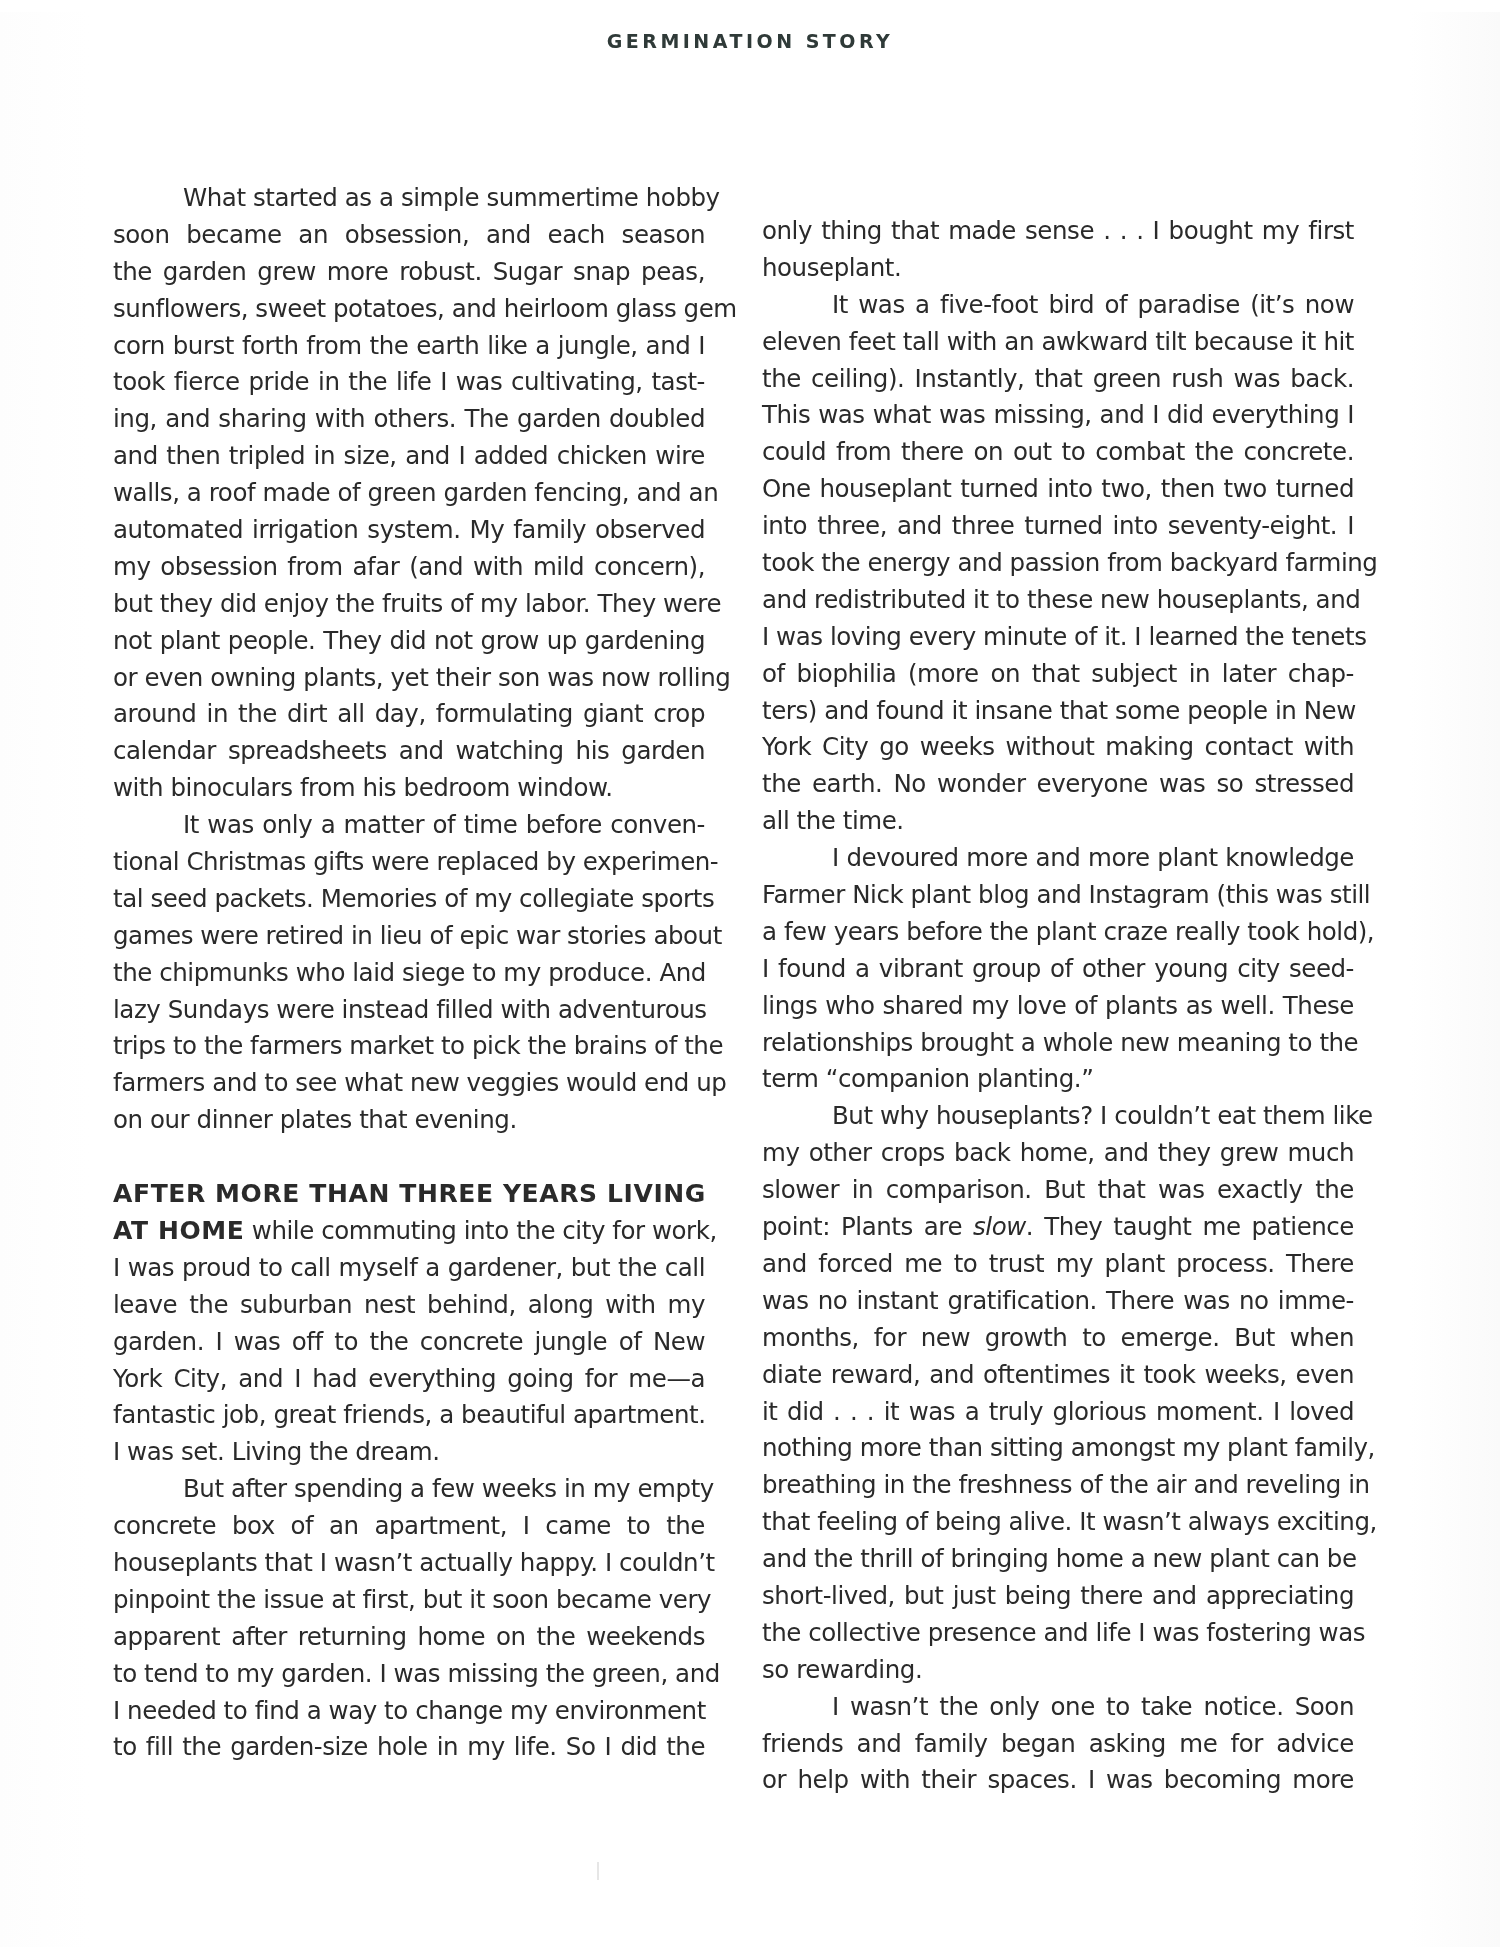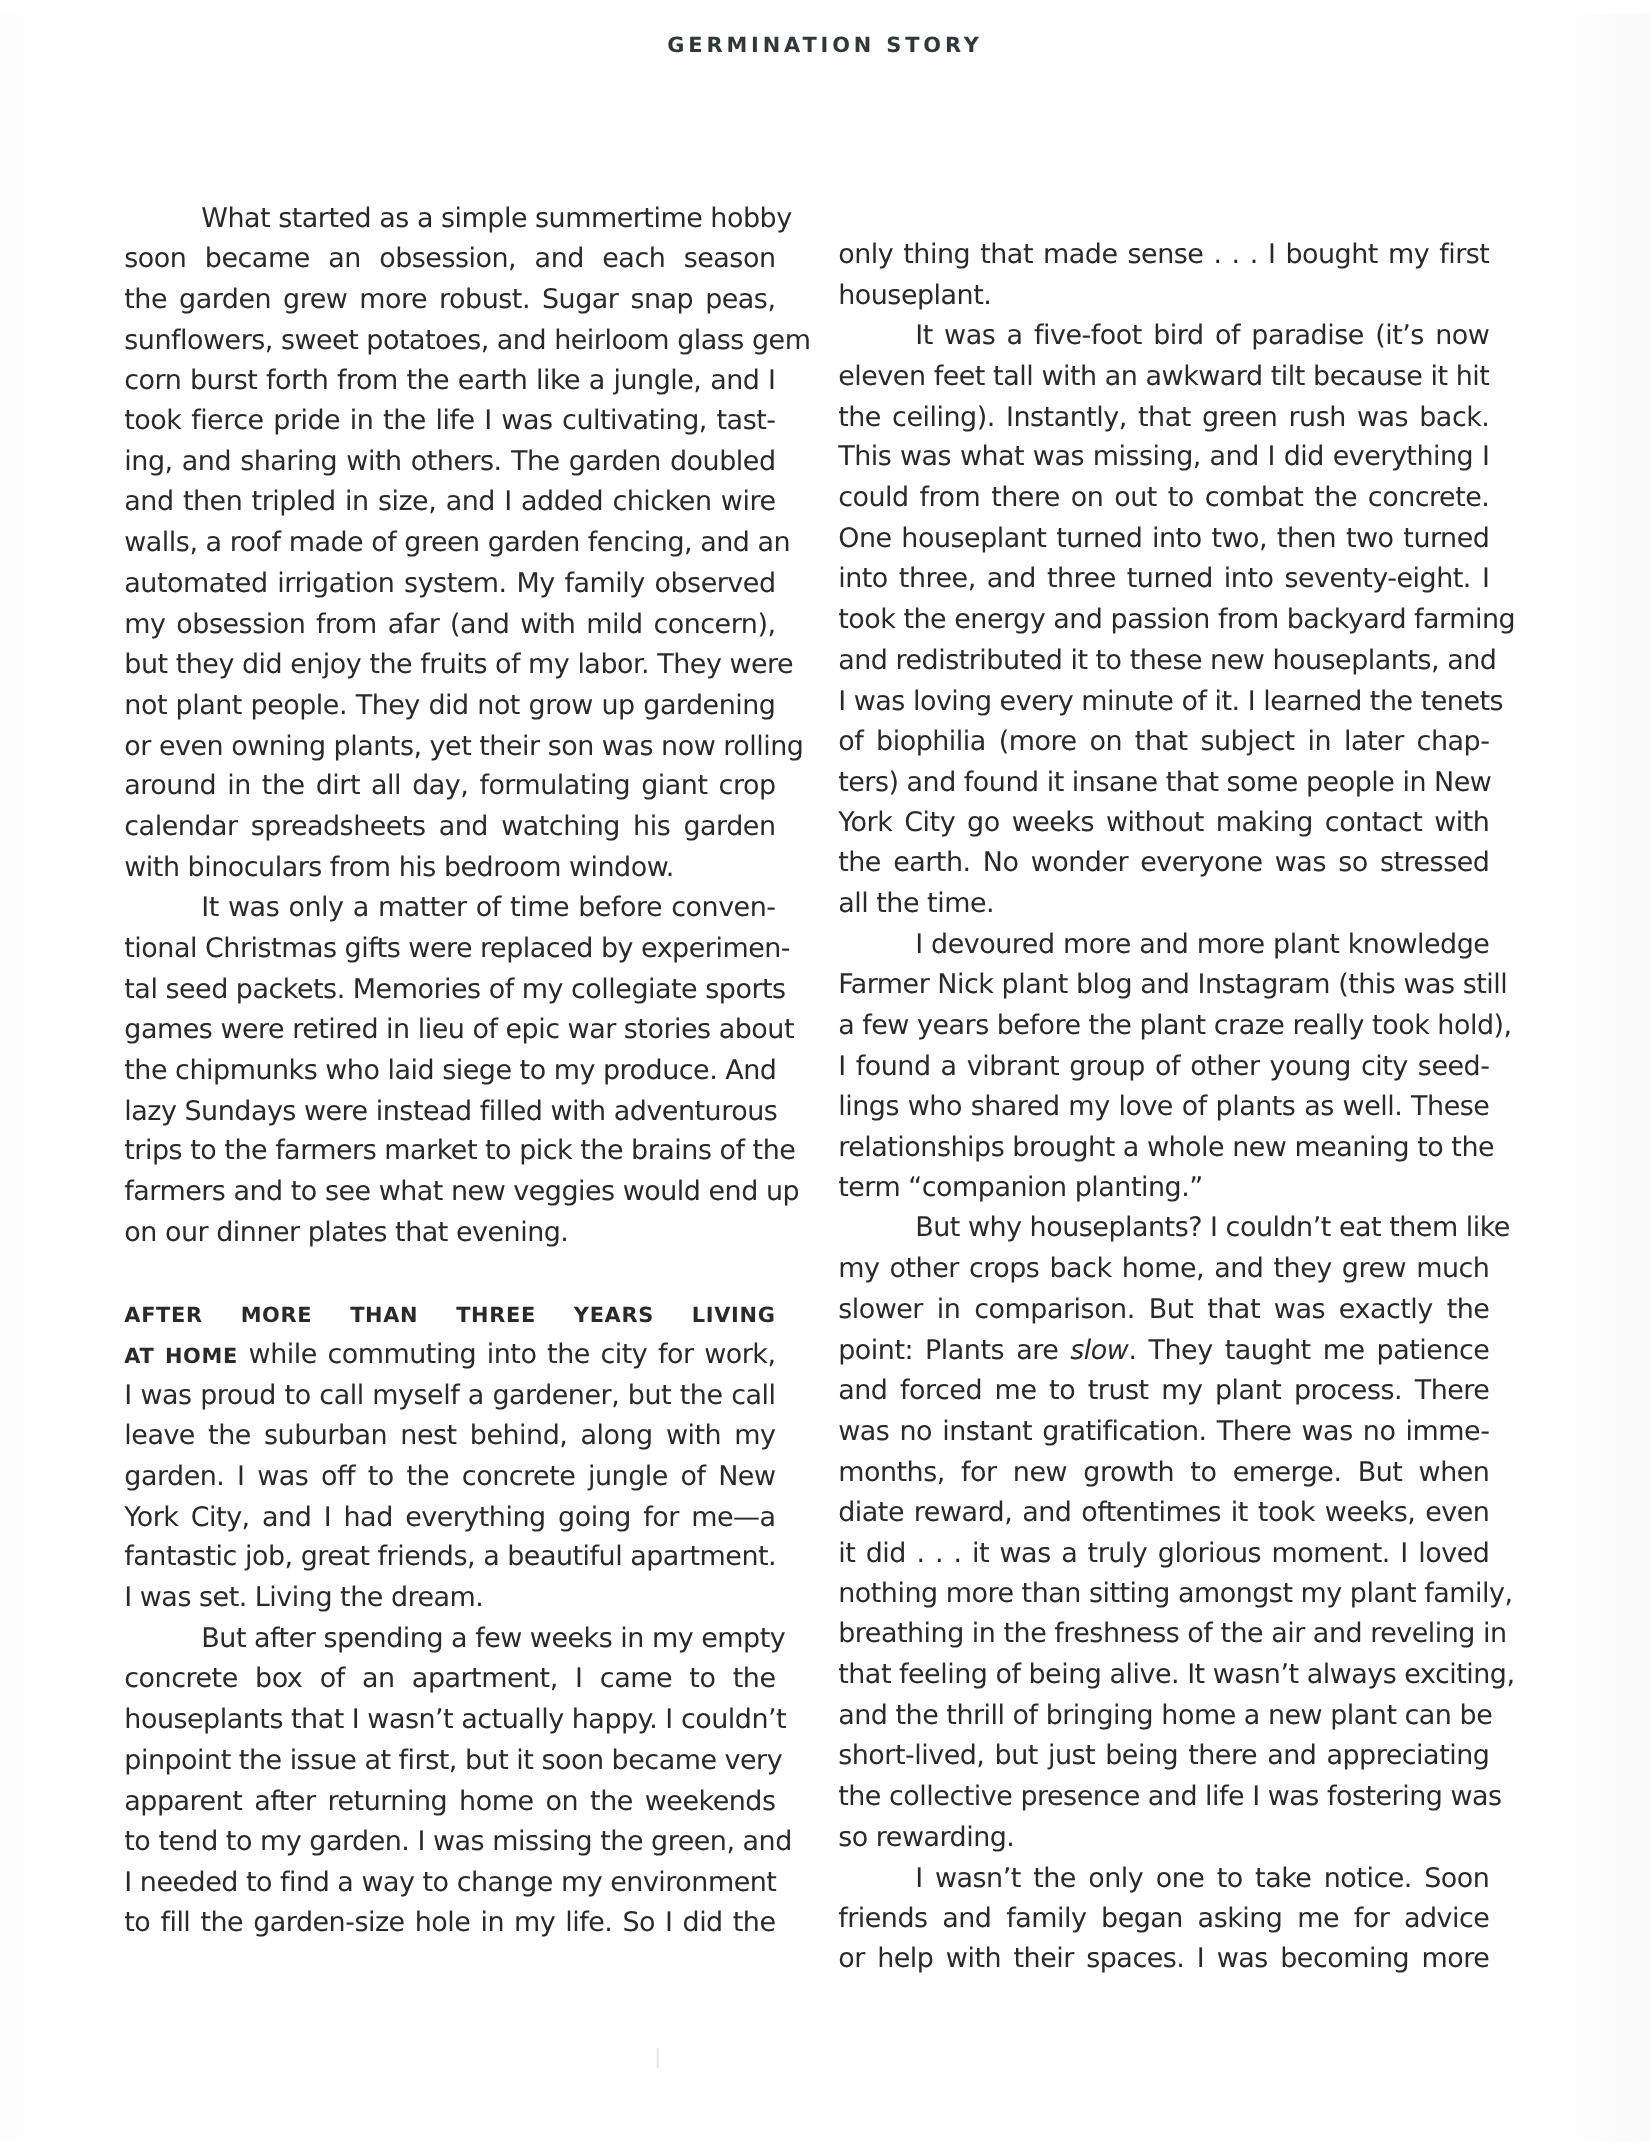--- a/index.html
+++ b/index.html
@@ -12,21 +12,21 @@
                     letter-spacing: 3.5px; color: #2f3a38; }
     .col { position: absolute; top: 158px; width: 592px; }
     .col.left { left: 113px; margin-top: 10px; }
     .col.right { left: 762px; margin-top: 43px; }
     .line { display: block; height: 36.9px; line-height: 36.9px; font-size: 24.5px;
             white-space: nowrap; text-align: justify; text-align-last: justify;
             letter-spacing: -0.45px; word-spacing: 0px; }
     .line.last { text-align-last: left; }
     .line.indent { padding-left: 70px; }
     .gap { display: block; height: 36.9px; }
-    .lead-in { font-weight: bold; letter-spacing: 0.6px; color: #2a2a2a; font-size: 19px; }
+    .lead-in { font-weight: bold; letter-spacing: 0.6px; color: #2a2a2a; font-size: 25px; }
     em { font-style: italic; }
     .folio { position: absolute; top: 1880px; left: 0; width: 1500px; text-align: right;
              font-weight: bold; font-size: 20px; color: #2f3a38; letter-spacing: 1px; margin-left: 40px; }
     .smudge { position: absolute; left: 597px; top: 1850px; width: 2px; height: 18px; background: #e6e6e6; }
   </style>
 </head>
 <body>
 
 <div class="page">
   <div class="running-head">GERMINATION STORY</div>

